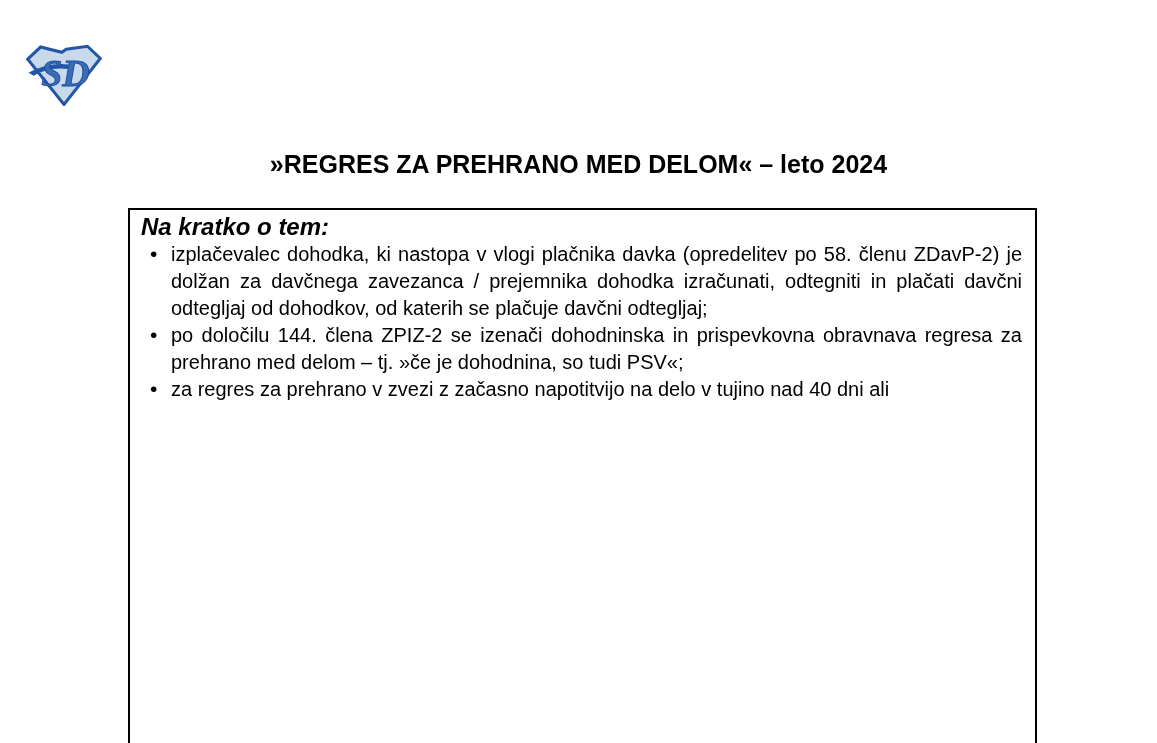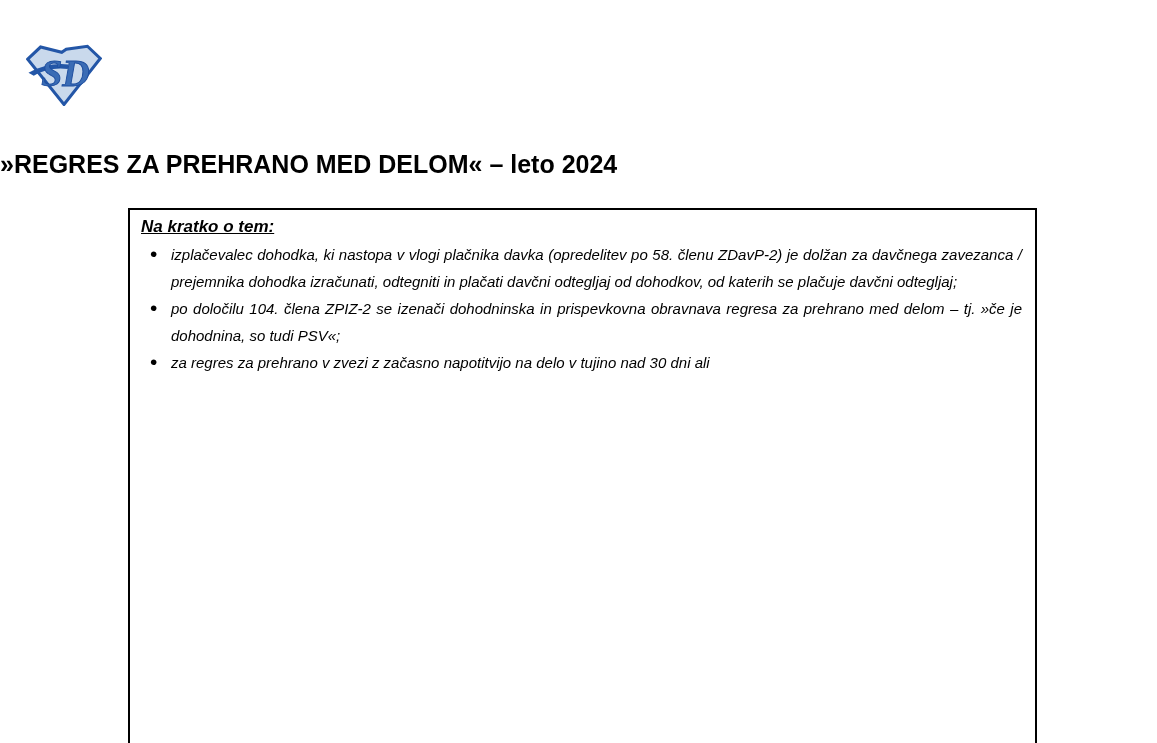--- a/index.html
+++ b/index.html
@@ -20,55 +20,53 @@
     left: 26px;
     top: 44px;
     width: 76px;
     height: 62px;
   }
   .page-title {
     position: absolute;
     top: 150px;
     left: 0;
     width: 1157px;
-    text-align: left;
+    text-align: center;
     font-size: 25px;
     font-weight: bold;
     letter-spacing: 0px;
     white-space: nowrap;
   }
   .info-box {
     position: absolute;
     left: 128px;
     top: 208px;
     width: 909px;
     height: 625px; 
     border: 2px solid #000;
     box-sizing: border-box;
     padding: 3px 13px 0 11px;
     background: #fff;
   }
   .info-heading {
-    font-size: 17px;
+    font-size: 24px;
     line-height: 27px;
     font-weight: bold;
     font-style: italic;
-    text-decoration: underline;
   }
   ul.bullets {
     margin: 1px 0 0 0;
     padding: 0;
     list-style: none;
   }
   ul.bullets li {
     position: relative;
     padding-left: 30px;
-    font-size: 15px;
+    font-size: 20px;
     line-height: 27px;
-    font-style: italic;
     text-align: justify;
   }
   ul.bullets li::before {
     content: "\2022";
     position: absolute;
     left: 9px;
     top: -1px;
     font-style: normal;
     font-size: 21px;
   }
@@ -89,19 +87,19 @@
 <div class="page-title">»REGRES ZA PREHRANO MED DELOM« – leto 2024</div>
 
 <div class="info-box">
   <div class="info-heading">Na kratko o tem:</div>
   <ul class="bullets">
 
   <li>
         <span>izplačevalec dohodka, ki nastopa v vlogi plačnika davka (opredelitev po 58. členu ZDavP-2) je dolžan za davčnega zavezanca / prejemnika dohodka izračunati, odtegniti in plačati davčni odtegljaj od dohodkov, od katerih se plačuje davčni odtegljaj;</span>
       </li>
       <li>
-        <span>po določilu 104. člena ZPIZ-2 se izenači dohodninska in prispevkovna obravnava regresa za prehrano med delom – tj. »če je dohodnina, so tudi PSV«;</span>
+        <span>po določilu 144. člena ZPIZ-2 se izenači dohodninska in prispevkovna obravnava regresa za prehrano med delom – tj. »če je dohodnina, so tudi PSV«;</span>
       </li>
       <li>
-        <span>za regres za prehrano v zvezi z začasno napotitvijo na delo v tujino nad 30 dni ali</span>
+        <span>za regres za prehrano v zvezi z začasno napotitvijo na delo v tujino nad 40 dni ali</span>
       </li>
     </ul>
 </div>
 
 </body></html>

